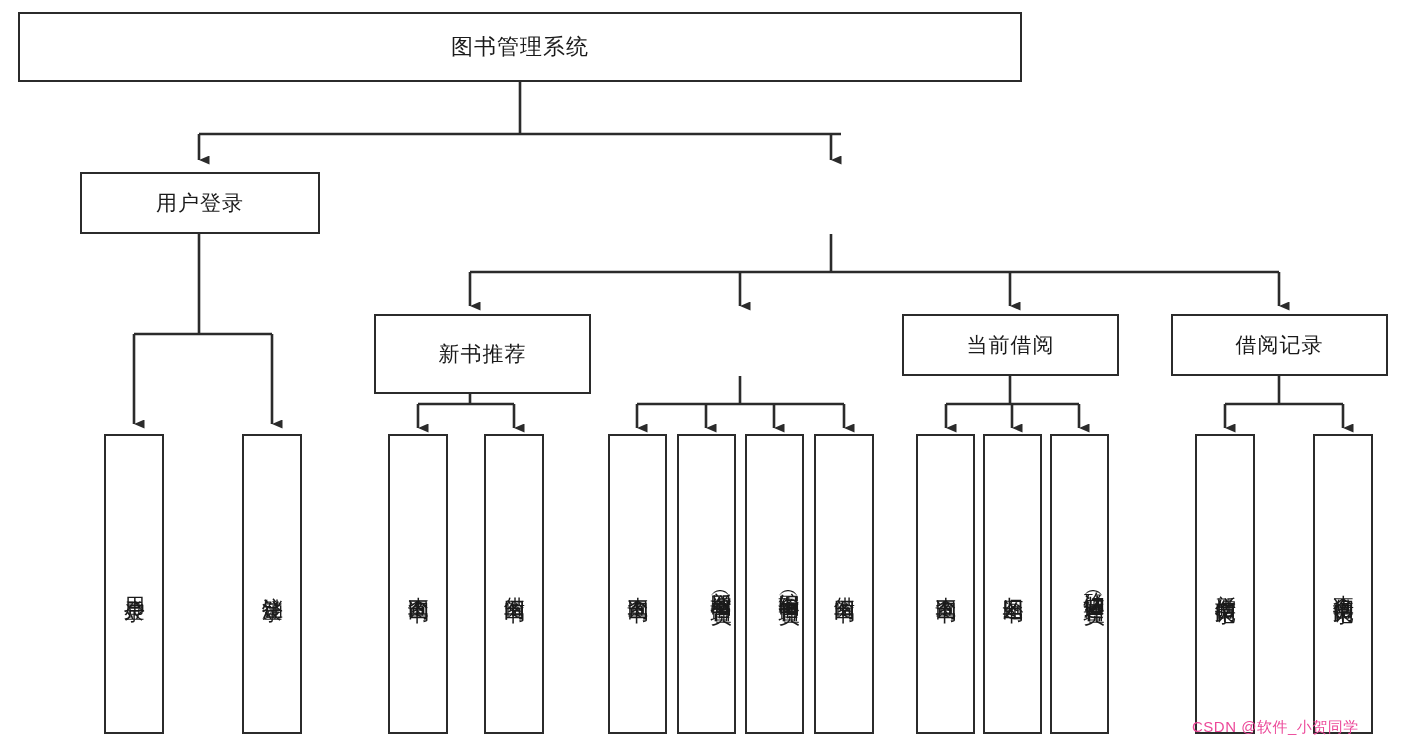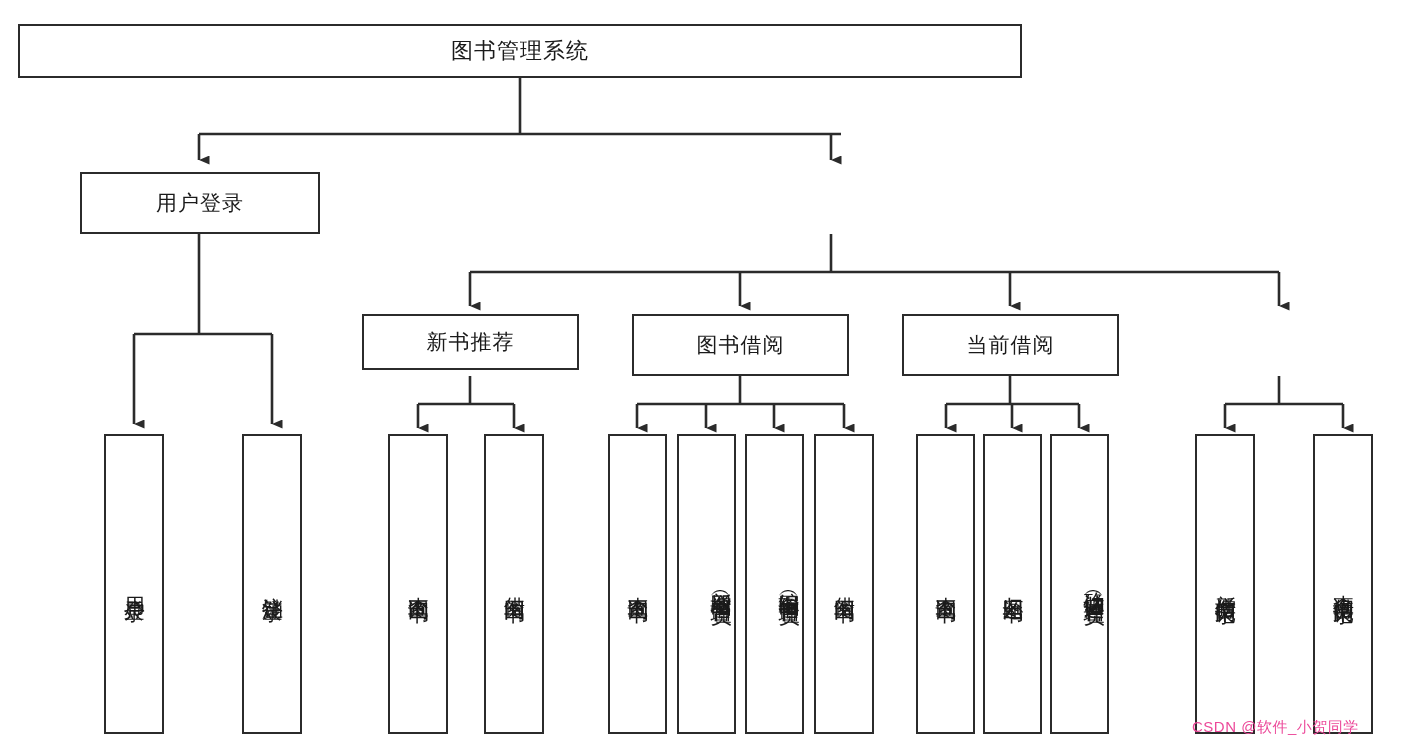--- a/index.html
+++ b/index.html
@@ -112,27 +112,27 @@
       <path d="M1012,404 L1012,428" marker-end="url(#arrow)"></path>
       <path d="M1079,404 L1079,428" marker-end="url(#arrow)"></path>
 
       <path d="M1279,376 L1279,404"></path>
       <path d="M1225,404 L1343,404"></path>
       <path d="M1225,404 L1225,428" marker-end="url(#arrow)"></path>
       <path d="M1343,404 L1343,428" marker-end="url(#arrow)"></path>
     </g>
   </svg>
 
-  <div class="node horizontal root" style="left:18px; top:12px; width:1004px; height:54px;margin-top:12px;">图书管理系统</div>
+  <div class="node horizontal root" style="left:18px; top:12px; width:1004px; height:70px;">图书管理系统</div>
 
   <div class="node horizontal" style="left:80px; top:172px; width:240px; height:62px;">用户登录</div>
 
-  <div class="node horizontal" style="left:362px; top:314px; width:217px; height:56px;">新书推荐</div>
-  <div class="node horizontal" style="left:632px; top:314px; width:217px; height:62px;">图书借阅</div>
+  <div class="node horizontal" style="left:374px; top:314px; width:217px; height:80px;">新书推荐</div>
   <div class="node horizontal" style="left:902px; top:314px; width:217px; height:62px;">当前借阅</div>
+  <div class="node horizontal" style="left:1171px; top:314px; width:217px; height:62px;">借阅记录</div>
 
   <div class="node vertical" style="left:104px; top:434px; width:60px; height:300px;">用户登录</div>
   <div class="node vertical" style="left:242px; top:434px; width:60px; height:300px;">注销登录</div>
 
   <div class="node vertical" style="left:388px; top:434px; width:60px; height:300px;">查询图书</div>
   <div class="node vertical" style="left:484px; top:434px; width:60px; height:300px;">借阅图书</div>
 
   <div class="node vertical" style="left:608px; top:434px; width:59px; height:300px;">查询图书</div>
   <div class="node vertical top-align" style="left:677px; top:434px; width:59px; height:300px;">新增图书（管理员）</div>
   <div class="node vertical top-align" style="left:745px; top:434px; width:59px; height:300px;">编辑图书（管理员）</div>

